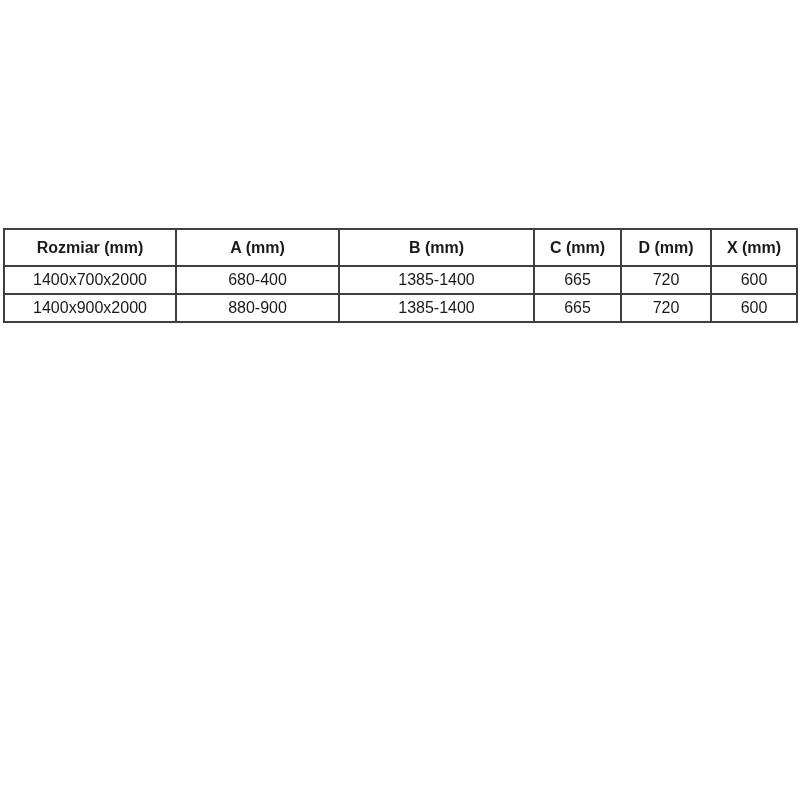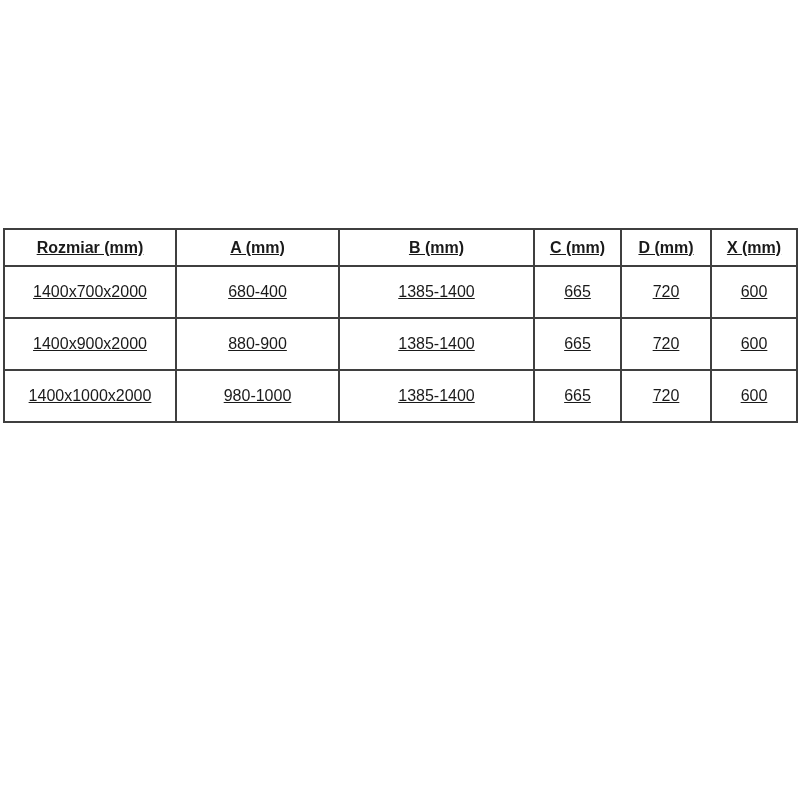--- a/index.html
+++ b/index.html
@@ -25,21 +25,20 @@
     position: absolute;
     left: 3px;
     top: 228px;
     width: 793px;
   }
   table.spec-table {
     border-collapse: collapse;
     table-layout: fixed;
     width: 793px;
     background: var(--bg-color);
-    text-decoration: underline;
   }
   table.spec-table col.c0 { width: 172px; }
   table.spec-table col.c1 { width: 163px; }
   table.spec-table col.c2 { width: 195px; }
   table.spec-table col.c3 { width: 87px;  }
   table.spec-table col.c4 { width: 90px;  }
   table.spec-table col.c5 { width: 86px;  }
   table.spec-table th,
   table.spec-table td {
     border: 2px solid var(--border-color);
@@ -49,21 +48,21 @@
     color: var(--text-color);
     overflow: hidden;
     white-space: nowrap;
   }
   table.spec-table th {
     height: 37px;
     font-size: 16px;
     font-weight: bold;
   }
   table.spec-table td {
-    height: 52px;
+    height: 28px;
     font-size: 16px;
     font-weight: normal;
   }
 </style>
 </head>
 <body>
 
 <div class="table-wrap">
   <table class="spec-table">
     <colgroup>
@@ -94,23 +93,15 @@
           <td>600</td>
         </tr>
         <tr>
           <td>1400x900x2000</td>
           <td>880-900</td>
           <td>1385-1400</td>
           <td>665</td>
           <td>720</td>
           <td>600</td>
         </tr>
-        <tr>
-          <td>1400x1000x2000</td>
-          <td>980-1000</td>
-          <td>1385-1400</td>
-          <td>665</td>
-          <td>720</td>
-          <td>600</td>
-        </tr>
       </tbody>
   </table>
 </div>
 
 </body></html>

